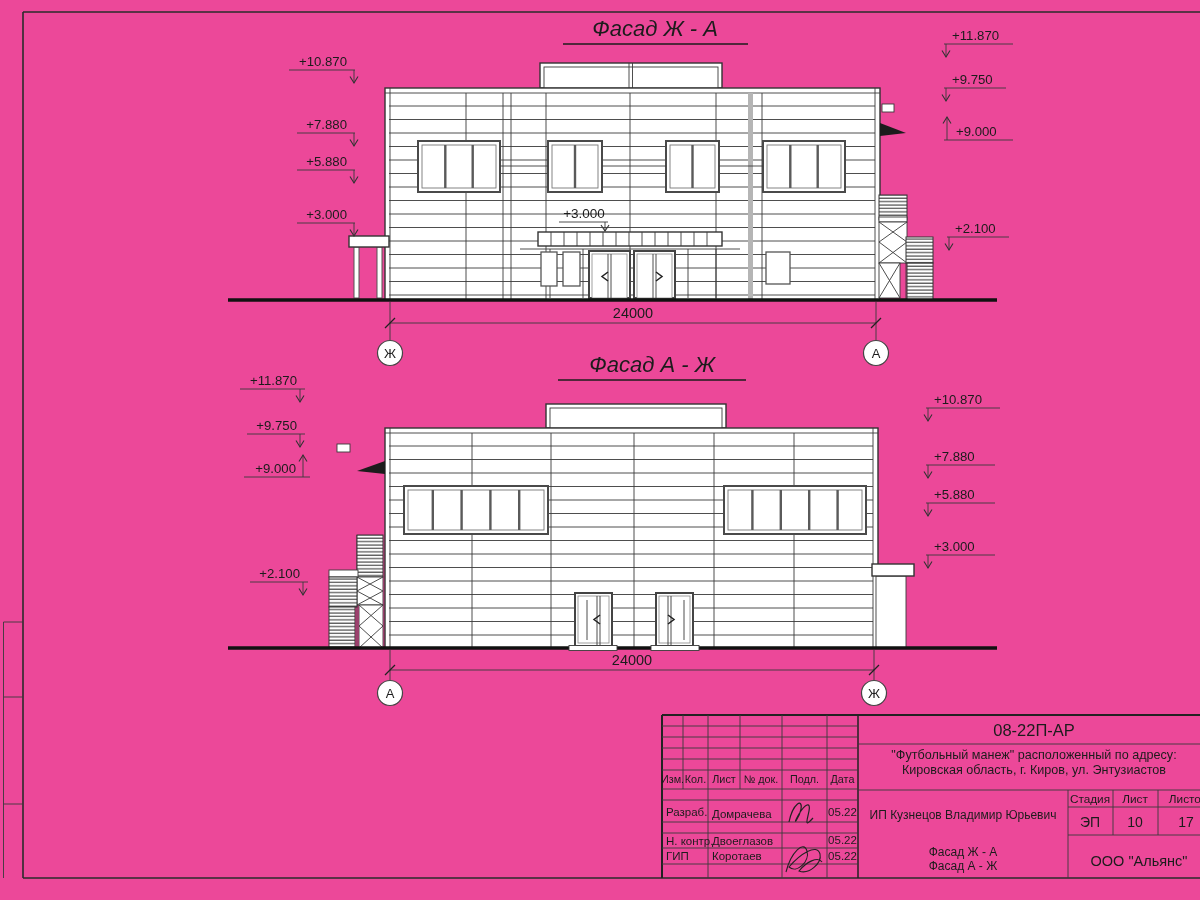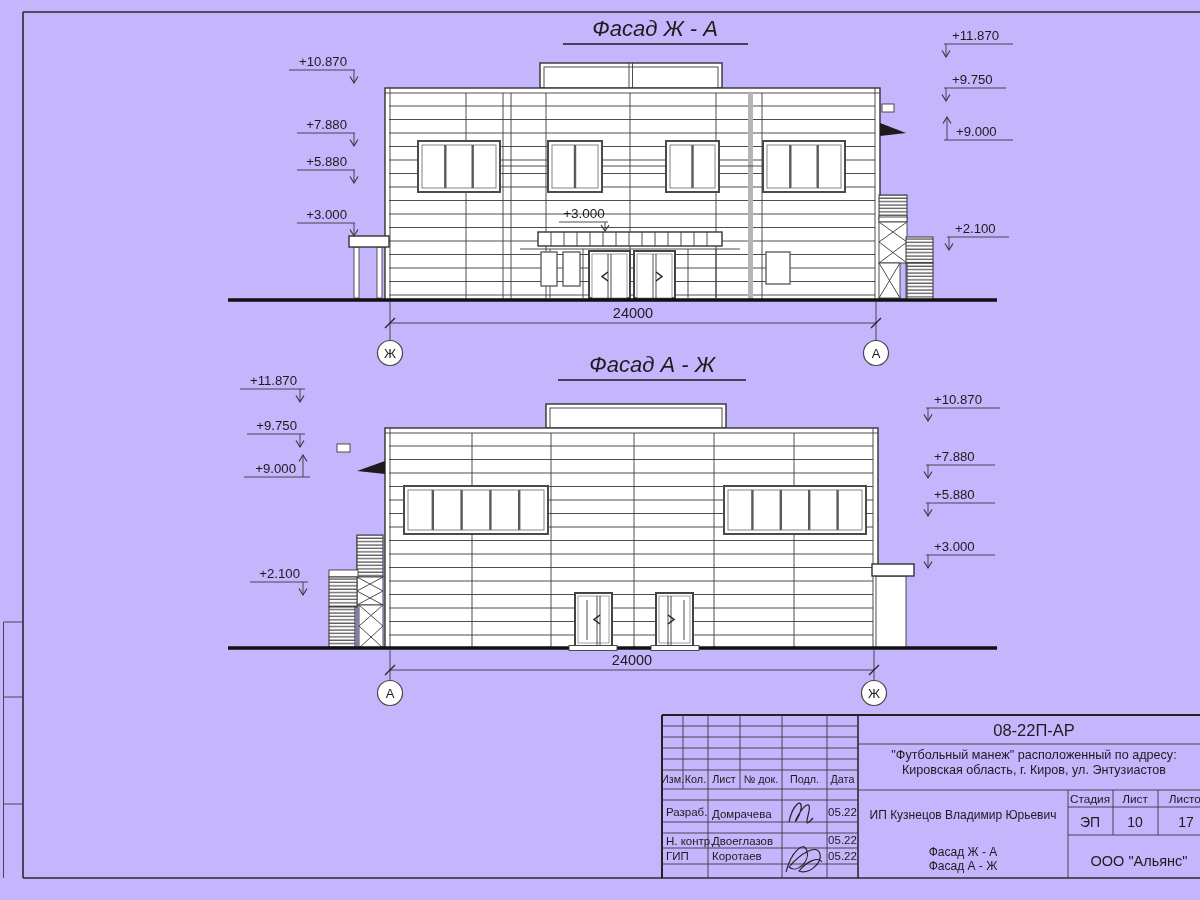--- a/index.html
+++ b/index.html
@@ -1,16 +1,16 @@
 <!DOCTYPE html>
 <html><head>
 <meta charset="utf-8">
 <style>
   html,body{margin:0;padding:0;background:#fff;}
-  #sheet{position:relative;width:1200px;height:900px;background:#c4b5fd;overflow:hidden;
+  #sheet{position:relative;width:1200px;height:900px;background:#ec4899;overflow:hidden;
          font-family:"Liberation Sans",sans-serif;}
   svg text{font-family:"Liberation Sans",sans-serif;fill:#1c1c1c;}
   .thin{stroke:#3a3a3a;stroke-width:0.9;fill:none;}
   .med{stroke:#333;stroke-width:1.4;fill:none;}
   .frameline{stroke:#2b2b2b;stroke-width:1.6;fill:none;}
   .white{fill:#fff;}
 </style>
 </head>
 <body>
 

